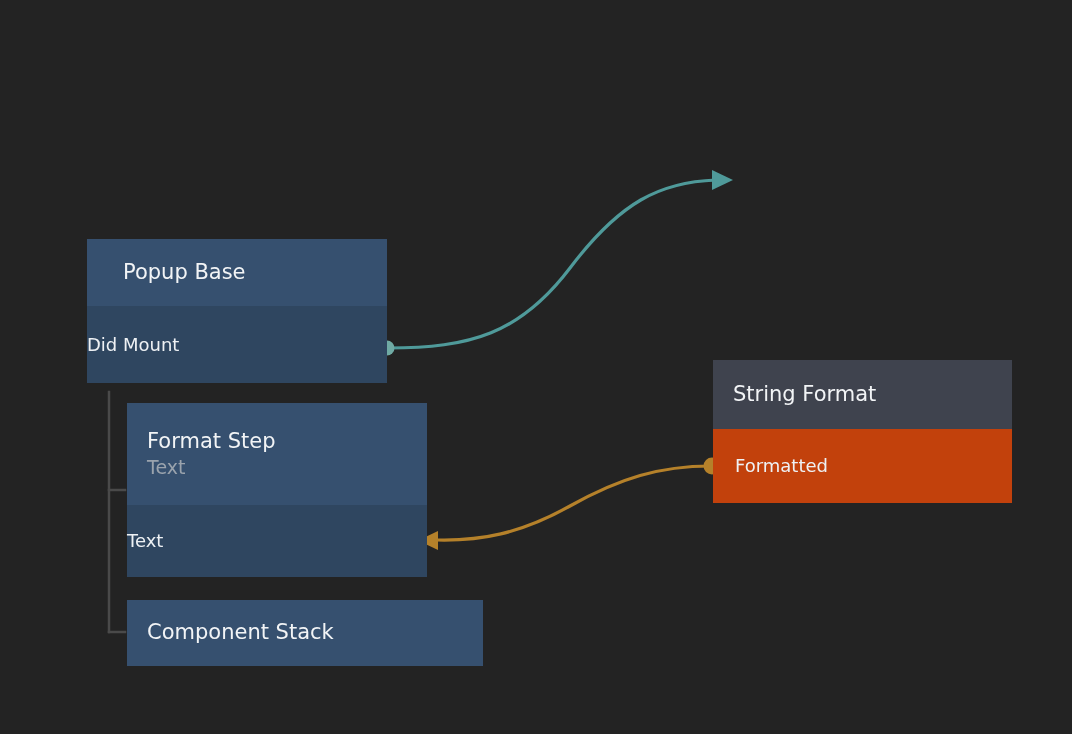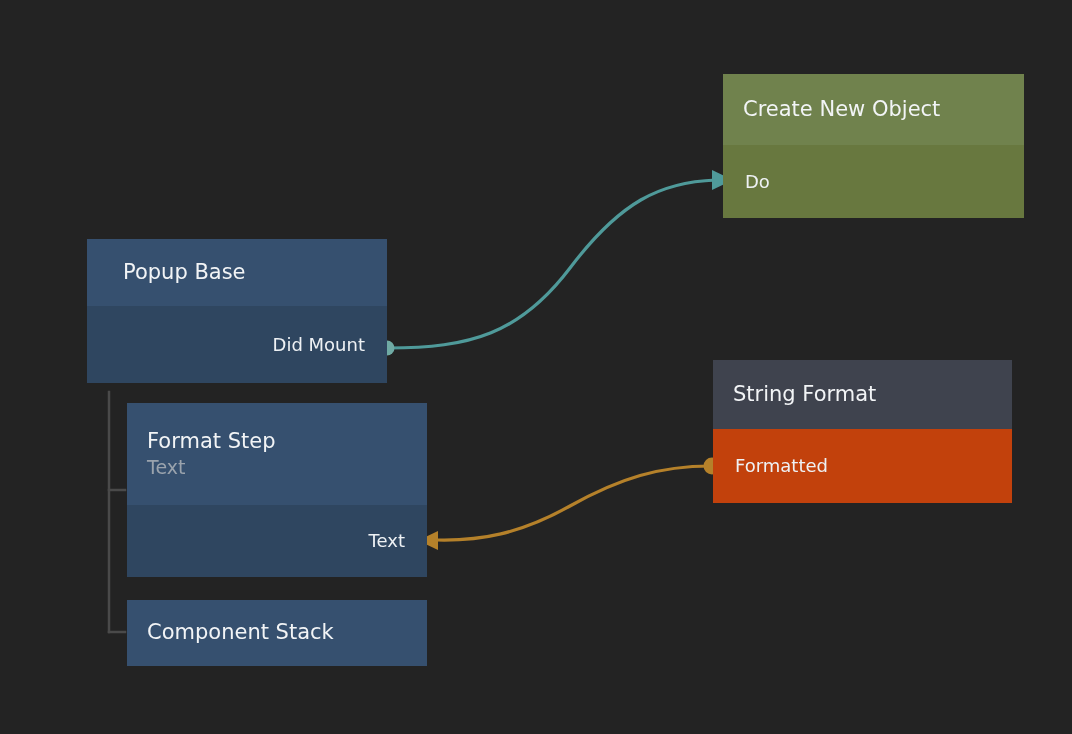--- a/index.html
+++ b/index.html
@@ -53,41 +53,41 @@
     display: flex;
     align-items: center;
     height: 100%;
   }
   .port-label {
     font-size: 18px;
     color: #eef1f4;
     line-height: 22px;
     white-space: nowrap;
   }
-  .port-row.right { justify-content: flex-end; padding-right: 22px; }
+  .port-row.right { justify-content: flex-start; padding-right: 22px; }
   .port-row.left  { justify-content: flex-start; padding-left: 22px; }
 
   
   .blue  .node-header { background: #36506f; }
   .blue  .node-body   { background: #2f4660; }
   .green .node-header { background: #70824d; }
   .green .node-body   { background: #68783f; }
   .gray  .node-header { background: #3f434e; }
   .gray  .node-body   { background: #c2410c; }
 
   
   #node-popup-base      { left: 87px;  top: 239px; width: 300px; }
   #node-popup-base .node-header { height: 67px; padding-left: 36px; }
   #node-popup-base .node-body   { height: 77px; }
 
   #node-current-step    { left: 127px; top: 403px; width: 300px; }
   #node-current-step .node-header { height: 102px; }
   #node-current-step .node-body   { height: 72px; }
 
-  #node-component-stack { left: 127px; top: 600px; width: 300px; }
+  #node-component-stack { left: 127px; top: 600px; width: 356px; }
   #node-component-stack .node-header { height: 66px; justify-content: center; }
 
   #node-create-new-object { left: 723px; top: 74px; width: 301px; }
   #node-create-new-object .node-header { height: 71px; }
   #node-create-new-object .node-body   { height: 73px; }
 
   #node-string-format   { left: 713px; top: 360px; width: 299px; }
   #node-string-format .node-header { height: 69px; padding-left: 20px; }
   #node-string-format .node-body   { height: 74px; }
 
@@ -148,30 +148,20 @@
       </div>
     </div>
   </div>
 
   <div class="node blue" id="node-component-stack">
     <div class="node-header">
       <div class="node-title">Component Stack</div>
     </div>
   </div>
 
-  <div class="node green" id="node-create-new-object">
-    <div class="node-header">
-      <div class="node-title">Create New Object</div>
-    </div>
-    <div class="node-body">
-      <div class="port-row left">
-        <span class="port-label">Do</span>
-      </div>
-    </div>
-  </div>
 
   <div class="node gray" id="node-string-format">
     <div class="node-header">
       <div class="node-title">String Format</div>
     </div>
     <div class="node-body">
       <div class="port-row left">
         <span class="port-label">Formatted</span>
       </div>
     </div>

